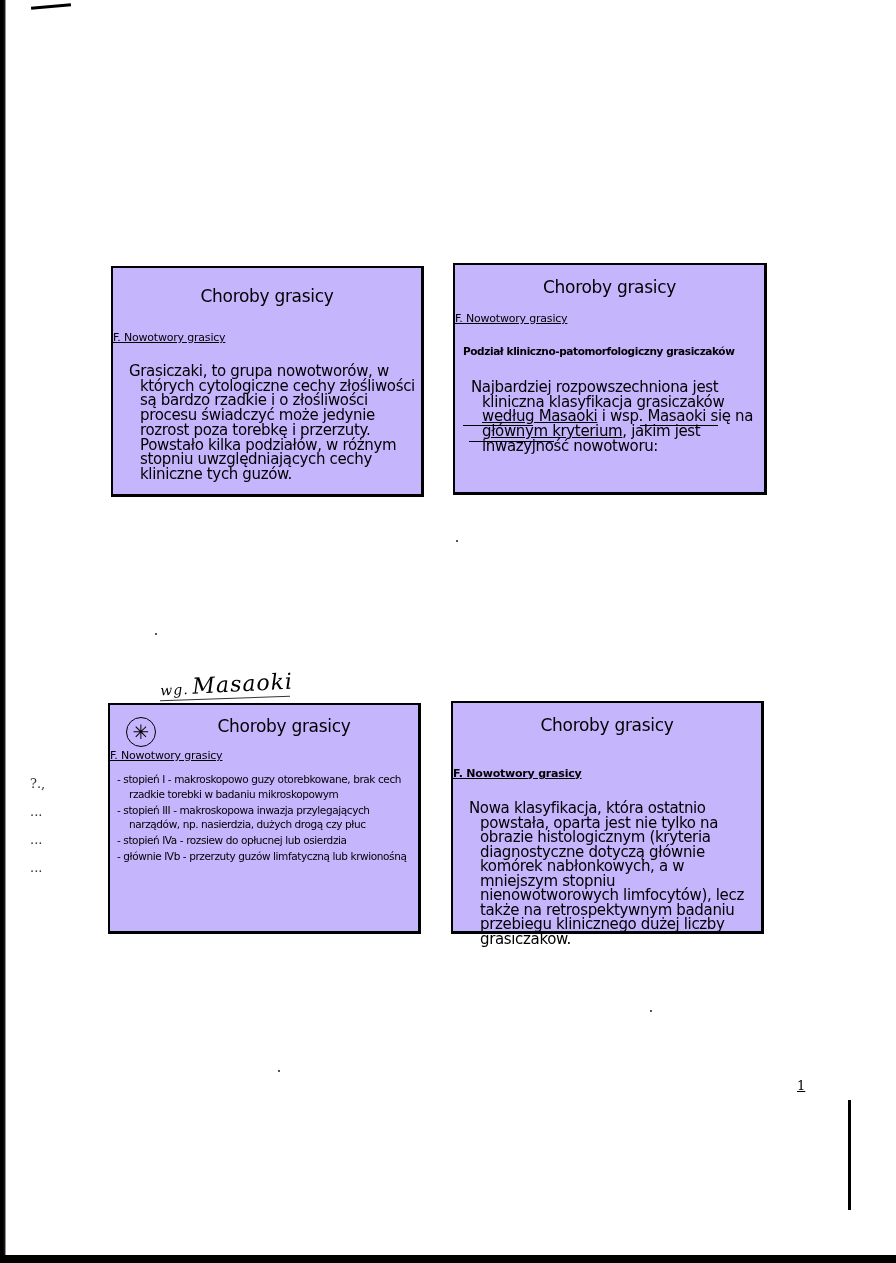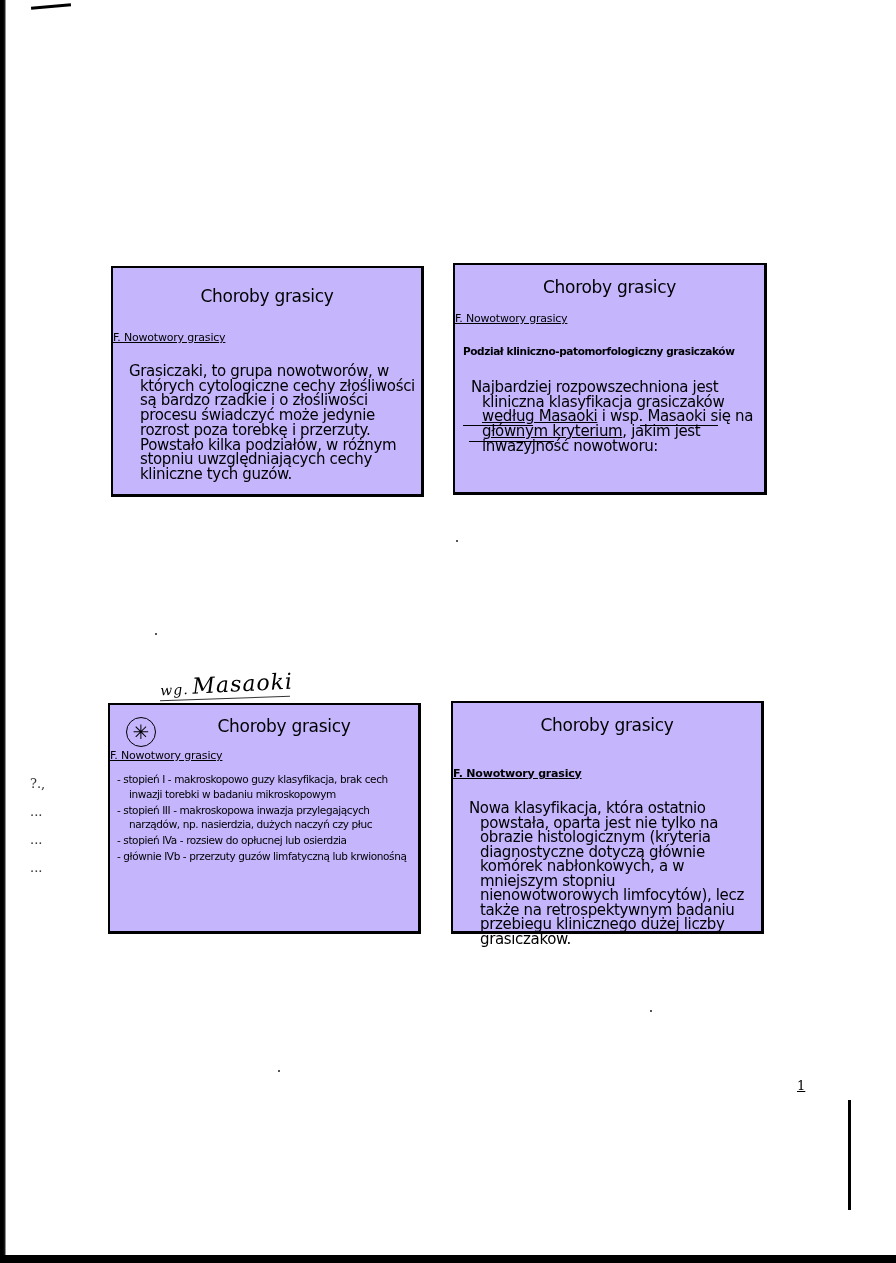--- a/index.html
+++ b/index.html
@@ -115,22 +115,22 @@
   <div>...</div>
   <div>...</div>
   <div>...</div>
 </div>
 
 <div class="slide" style="left:108px; top:703px; width:313px; height:231px;">
   <div class="star-icon">✳</div>
   <div class="slide-title" style="top:11px; left:40px;">Choroby grasicy</div>
   <div class="slide-subtitle" style="top:44px;">F. Nowotwory grasicy</div>
   <ul class="bullet-list" style="top:67px;">
-    <li><span class="bold">- stopień I</span><span>  - </span><span>makroskopowo guzy klasyfikacja, brak cech inwazji torebki w badaniu mikroskopowym</span></li>
-    <li><span class="bold">- stopień III</span><span> - </span><span>makroskopowa inwazja przylegających narządów, np. nasierdzia, dużych naczyń czy płuc</span></li>
+    <li><span class="bold">- stopień I</span><span>  - </span><span>makroskopowo guzy otorebkowane, brak cech rzadkie torebki w badaniu mikroskopowym</span></li>
+    <li><span class="bold">- stopień III</span><span> - </span><span>makroskopowa inwazja przylegających narządów, np. nasierdzia, dużych drogą czy płuc</span></li>
     <li><span>- stopień IVa</span><span>  - </span><span>rozsiew do opłucnej lub osierdzia</span></li>
     <li><span>- głównie IVb</span><span>  - </span><span>przerzuty guzów limfatyczną lub krwionośną</span></li>
   </ul>
 </div>
 
 <div class="slide" style="left:451px; top:701px; width:313px; height:233px;">
   <div class="slide-title" style="top:12px;">Choroby grasicy</div>
   <div class="slide-subtitle" style="top:64px; font-weight:bold;">F. Nowotwory grasicy</div>
   <div class="slide-body" style="top:98px; line-height:14.5px;">
     <span class="bold">Nowa klasyfikacja</span><span>, która ostatnio powstała, oparta jest </span><span class="bold">nie tylko</span><span> na obrazie histologicznym (kryteria </span><span class="bold">diagnostyczne dotyczą głównie</span><span> komórek </span><span class="bold">nabłonkowych, a w mniejszym</span><span> stopniu nienowotworowych limfocytów), </span><span class="bold">lecz także na</span><span> retrospektywnym badaniu przebiegu </span><span class="bold">klinicznego dużej liczby</span><span> grasiczaków.</span>

